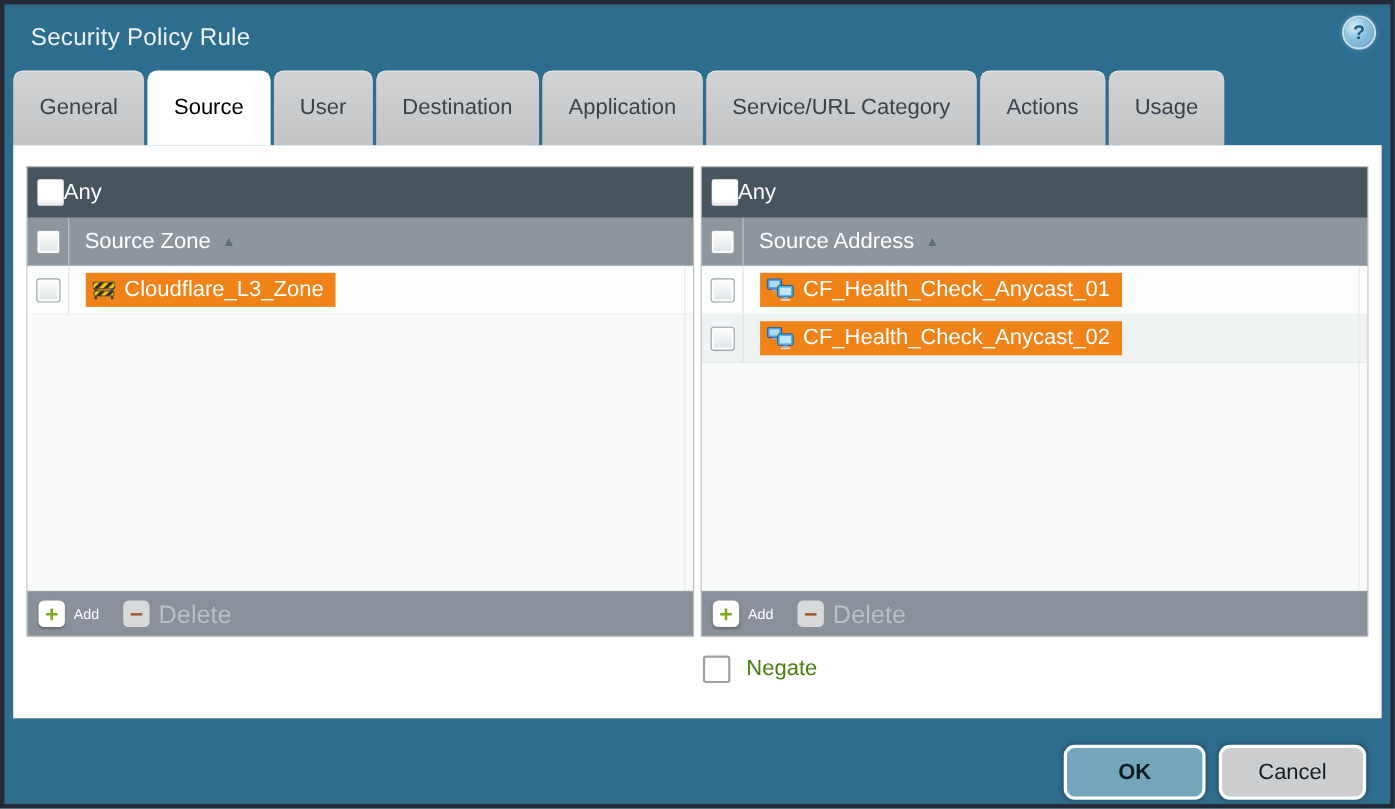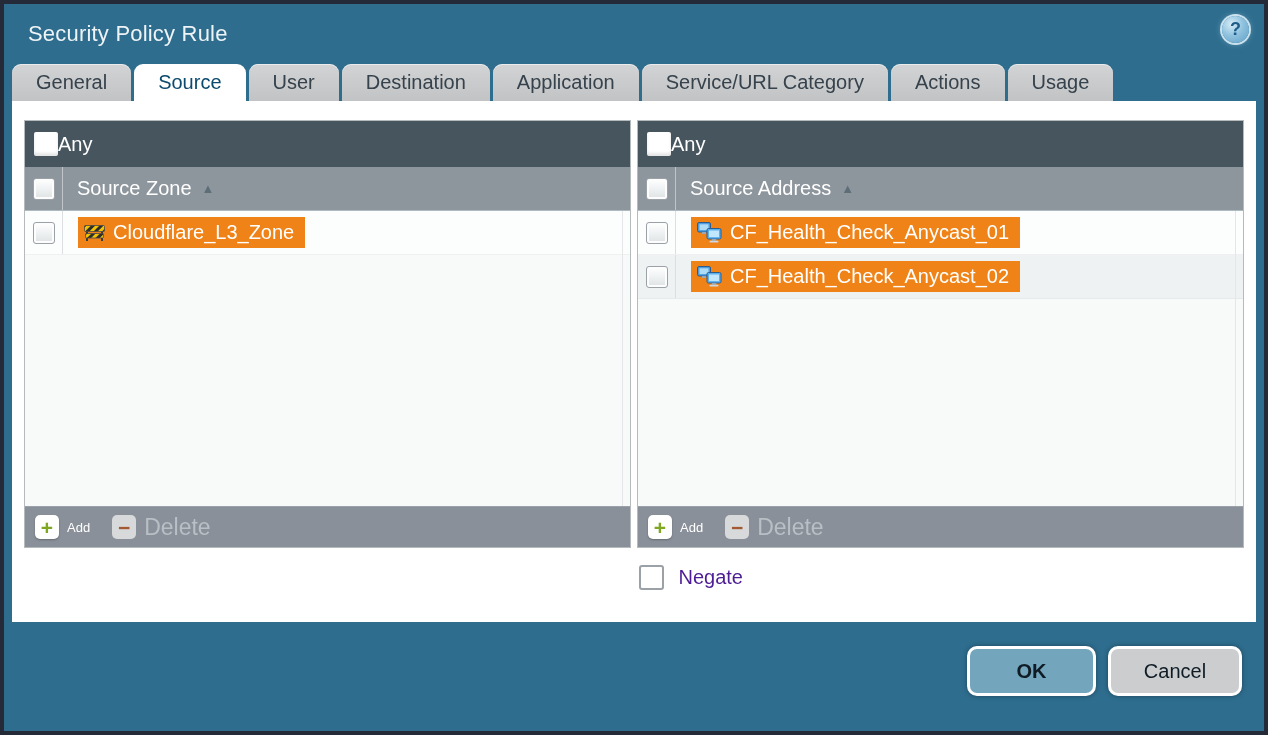--- a/index.html
+++ b/index.html
@@ -17,29 +17,29 @@
   .titlebar .title { color:#eef3f6; font-size:22px; letter-spacing:.2px; }
   .help-btn {
     position:absolute; right:15px; top:12px; width:27px; height:27px; border-radius:50%;
     background:radial-gradient(circle at 35% 30%, #d6ecf7 0%, #8fc2de 45%, #5e9ec5 100%);
     box-shadow:0 0 0 2px rgba(225,242,250,.85), 0 0 7px rgba(190,225,245,.6);
     color:#1d5c88; font-size:18px; font-weight:bold;
     display:flex; align-items:center; justify-content:center; cursor:pointer;
   }
 
   
-  .tabs { height:37px; display:flex; align-items:stretch; gap:3px; padding-left:8px; flex:none; }
+  .tabs { height:68px; display:flex; align-items:stretch; gap:3px; padding-left:8px; flex:none; }
   .tab {
     display:flex; align-items:center; justify-content:center;
     padding:0 24px; font-size:20px; color:#36424c;
     background:linear-gradient(180deg,#d2d3d4 0%,#c2c3c4 100%);
     border-radius:9px 9px 0 0; cursor:pointer; white-space:nowrap;
     box-shadow:inset 0 1px 0 rgba(255,255,255,.55);
   }
-  .tab.active { background:#ffffff; color:#0c4a6e; box-shadow:none; }
+  .tab.active { background:#ffffff; color:#000000; box-shadow:none; }
 
   
   .content { background:#ffffff; margin:0 8px; height:521px; flex:none; padding:19px 12px 0 12px; }
   .panels { display:flex; gap:6px; }
   .panel { flex:1 1 0; height:428px; border:1px solid #b5babd; display:flex; flex-direction:column; background:#f8f9f9; }
 
   .any-header { height:46px; background:#47555f; display:flex; align-items:center; padding-left:9px; flex:none; }
   .any-header .any-label { color:#ffffff; font-size:20px; }
   .cb-any { width:24px; height:24px; background:#ffffff; border-radius:2px; box-shadow:inset 0 -3px 3px rgba(0,0,0,.10); cursor:pointer; }
 
@@ -77,21 +77,21 @@
   }
   .add-box { background:#ffffff; color:#7ea821; box-shadow:0 1px 2px rgba(0,0,0,.25); }
   .add-label { color:#ffffff; font-size:13px; }
   .del-box { background:#d7d9da; color:#a35a33; }
   .del-label { color:#b9bfc5; font-size:23px; }
 
   .negate-row { display:flex; gap:6px; padding:17px 0 0 0; }
   .negate-row .half { flex:1 1 0; }
   .negate-box { display:flex; align-items:center; padding-left:3px; }
   .cb-negate { width:25px; height:25px; background:#ffffff; border:2px solid #9aa1a7; border-radius:3px; cursor:pointer; }
-  .negate-label { font-size:20px; color:#4c1d95; margin-left:15px; }
+  .negate-label { font-size:20px; color:#4d7c0f; margin-left:15px; }
 
   
   .dlg-footer { position:relative; flex:1 1 auto; }
   .btn-group { position:absolute; top:24px; right:22px; display:flex; gap:12px; }
   .btn {
     height:50px; border:3px solid #ffffff; border-radius:10px;
     font-size:20px; color:#0f1c26; display:flex; align-items:center; justify-content:center;
     cursor:pointer; box-shadow:0 0 5px rgba(0,0,0,.35);
     font-family:"Liberation Sans","DejaVu Sans",sans-serif;
   }

